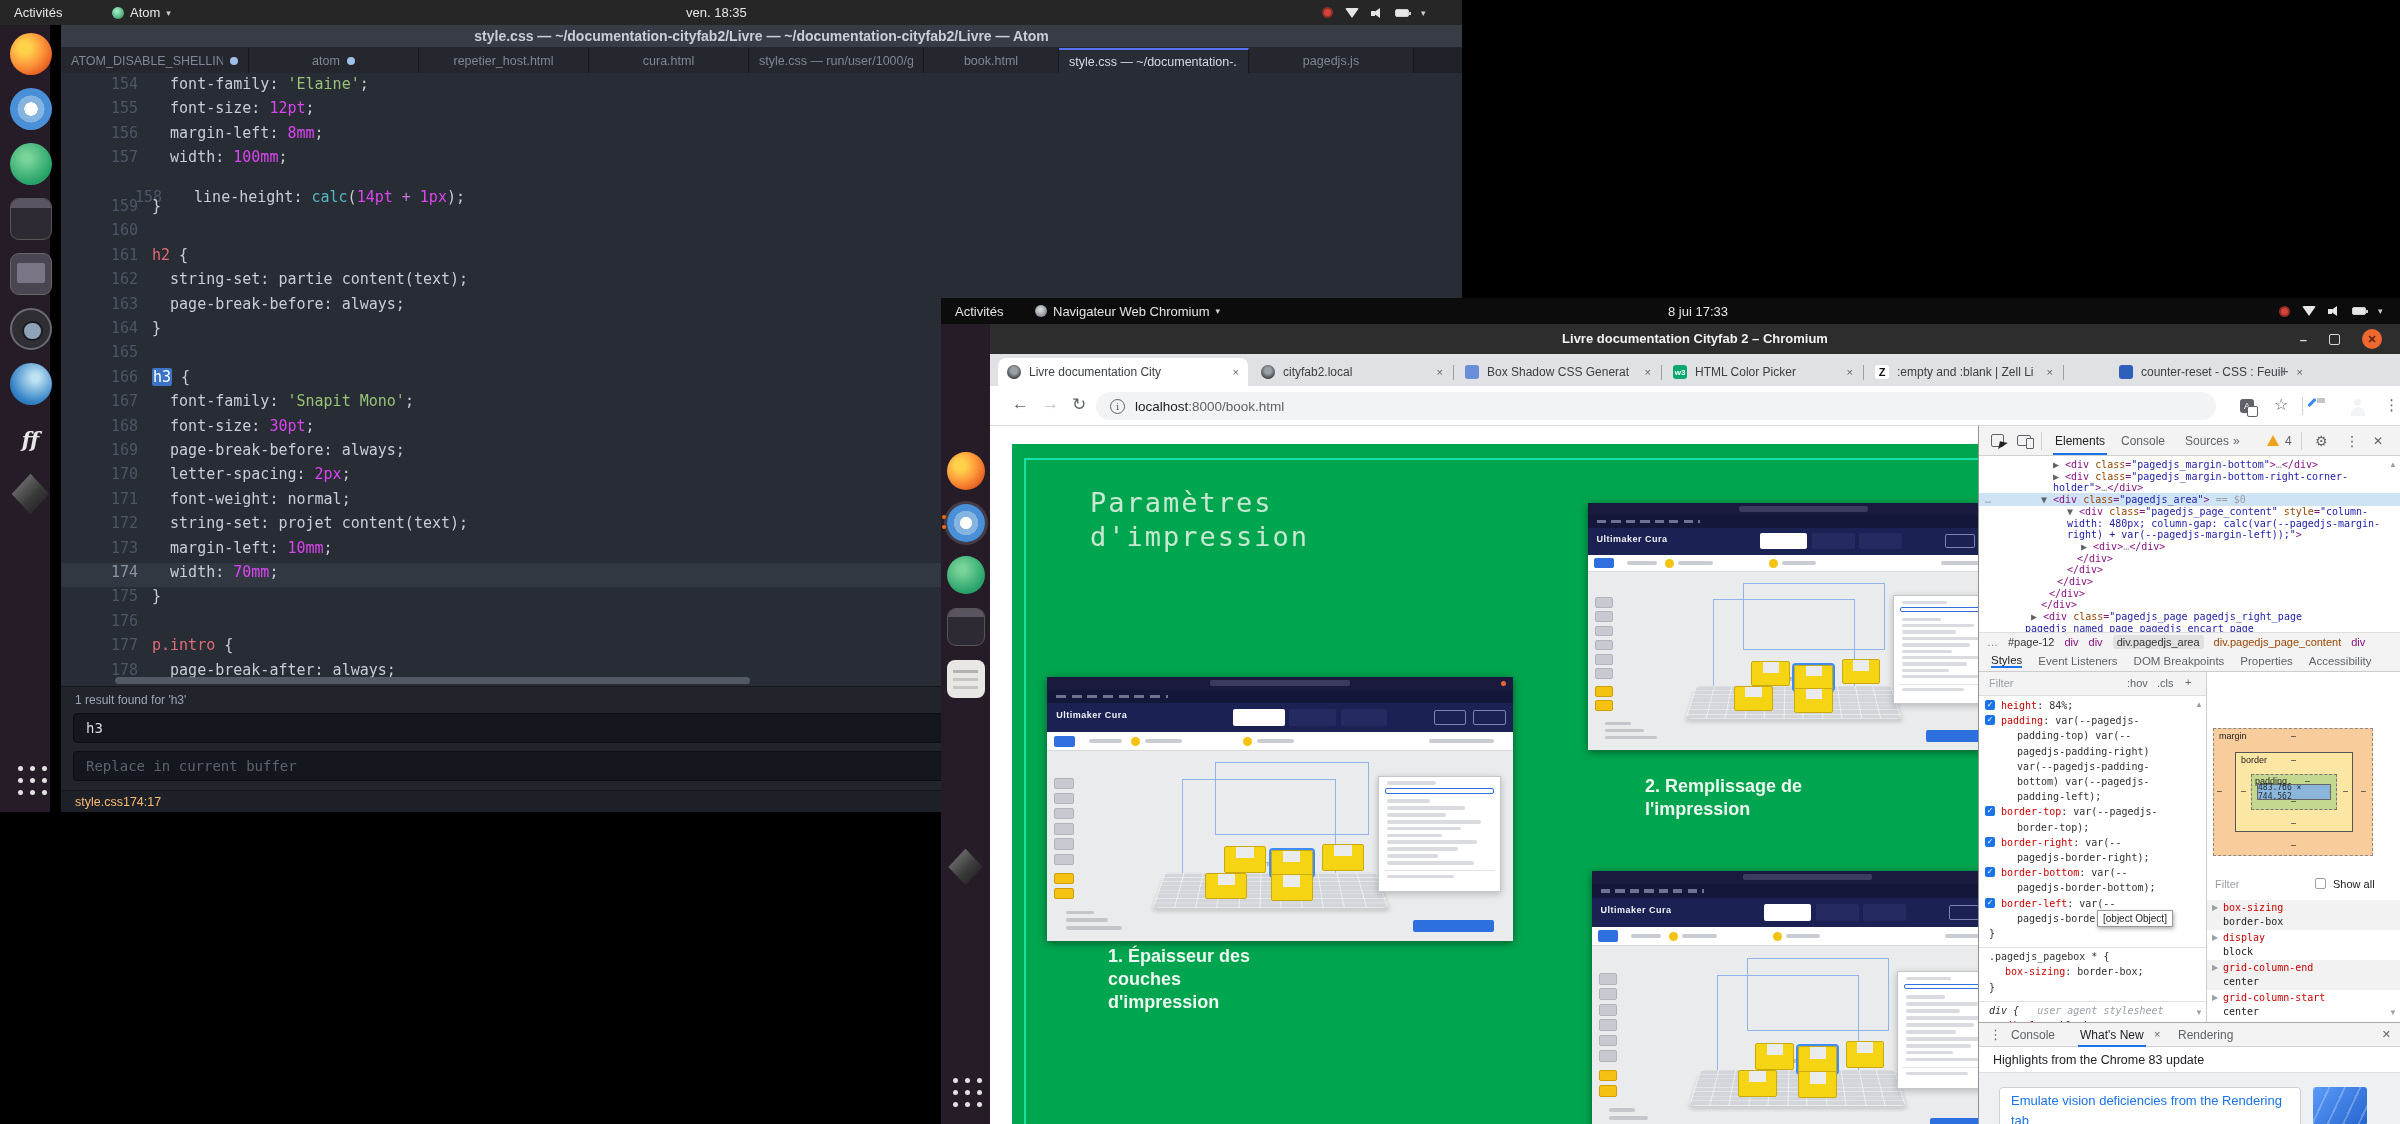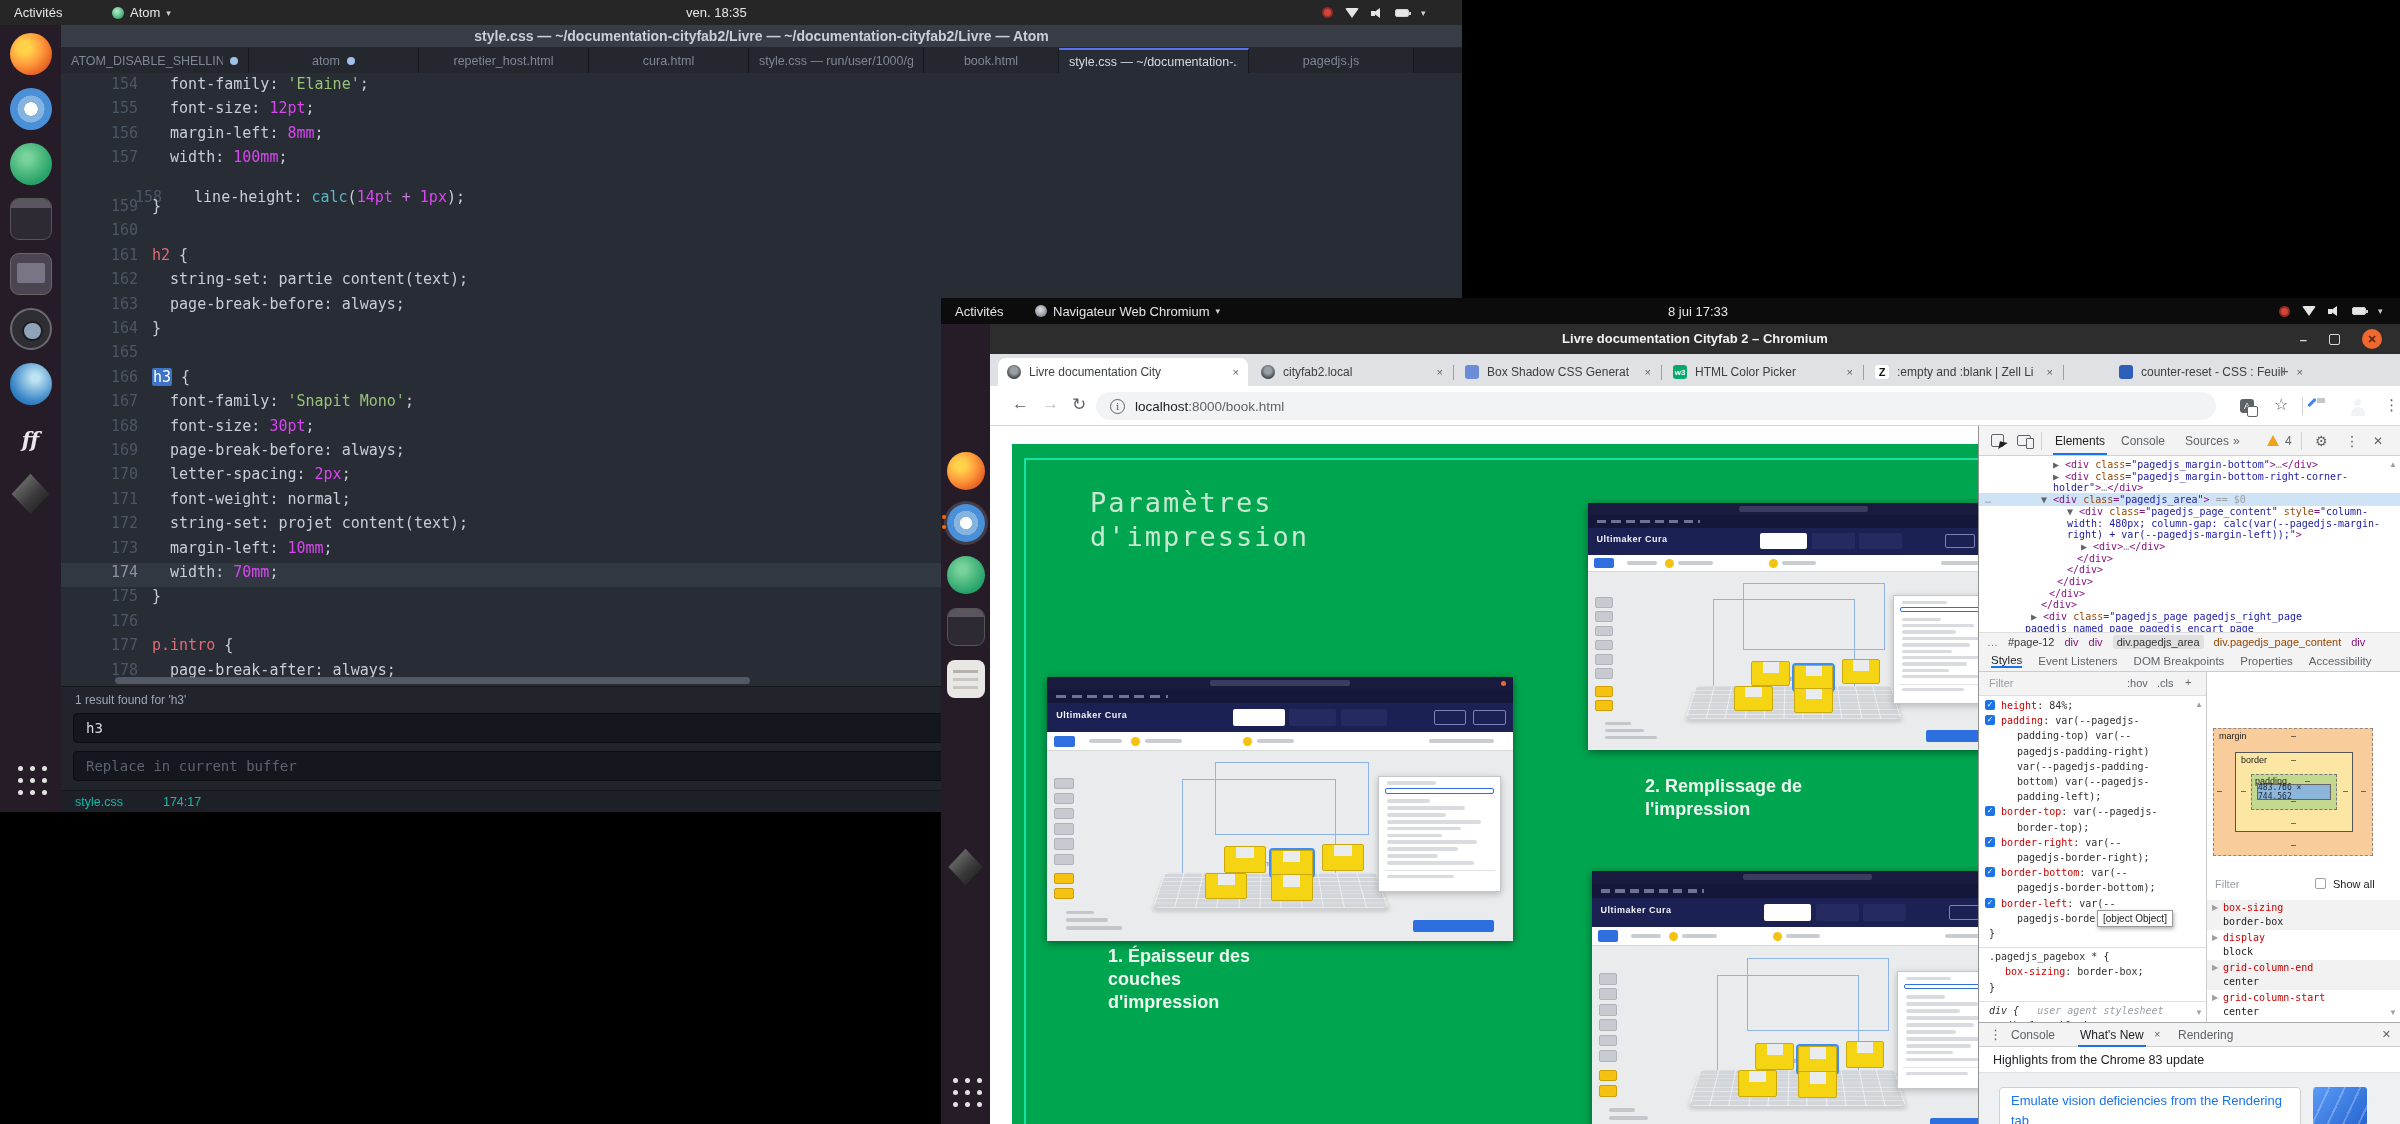--- a/index.html
+++ b/index.html
@@ -60,21 +60,21 @@
   .gut { position:absolute; left:0; width:77px; text-align:right; color:#4d5666; }
   .code-row.current .gut { color:#8a93a3; }
   .ctext { position:absolute; left:91px; color:#c8cdd6; }
   .cw { color:#c8cdd6; } .cn { color:#d946ef; } .cs { color:#98c379; }
   .cf { color:#56b6c2; } .co { color:#c678dd; } .ce { color:#e06c75; }
   .ch { color:#fff; background:#3d74c5; border-radius:2px; padding:0 1px; }
   .hscroll { position:absolute; height:7px; border-radius:4px; background:#5a626e; opacity:.85; }
   .find-panel { background:#21252b; border-top:1px solid #15171b; color:#9da5b4; }
   .find-input { position:absolute; background:#14171d; border:1px solid #0b0d10; border-radius:4px; color:#d7dae0; font-family:"DejaVu Sans Mono", monospace; font-size:14px; display:flex; align-items:center; padding:0 12px; }
   .find-input .ph { color:#5c6370; }
-  .atom-status { background:#1d2127; border-top:1px solid #15171b; color:#14b8a6; font-size:12.5px; display:flex; align-items:center; gap:40px; padding:0 14px; }
+  .atom-status { background:#1d2127; border-top:1px solid #15171b; color:#fdba74; font-size:12.5px; display:flex; align-items:center; padding:0 14px; }
 
   
   .chr-titlebar { background:#2d2d2d; color:#f2f2f2; font-weight:bold; font-size:13px; }
   .chr-controls { position:absolute; display:flex; align-items:center; gap:22px; color:#d9d9d9; font-size:13px; }
   .ctrl-max { width:11px; height:11px; border:1px solid #d9d9d9; border-radius:2px; }
   .ctrl-close { width:20px; height:20px; border-radius:50%; background:#ef6830; color:#5a2410; font-size:11px; display:flex; align-items:center; justify-content:center; }
   .tabstrip { background:#dfe1e5; }
   .chr-tab { position:absolute; top:4px; height:28px; display:flex; align-items:center; gap:8px; padding:0 9px; font-size:12px; color:#3c4043; overflow:hidden; }
   .chr-tab.active { background:#fff; border-radius:8px 8px 0 0; height:28px; }
   .chr-tab .lbl { white-space:nowrap; overflow:hidden; flex:1; }
@@ -212,21 +212,21 @@
       </div>
     <div class="item" style="left:1322px; gap:12px;">
       <span class="rec-icon"></span>
       <span class="wifi-icon"></span>
       <span class="vol-icon"></span>
       <span class="bat-icon"></span>
       <span class="chev">▾</span>
     </div>
   </div>
 
-  <div class="dock" id="dock-left" style="left:0;top:25px;width:61px;height:787px;">
+  <div class="dock" id="dock-left" style="left:0;top:25px;width:50px;height:787px;">
       <div class="dock-icon di-firefox" style="left: 9.5px; top: 8px; width: 42px; height: 42px; font-size: 21px;"></div>
       <div class="dock-icon di-chromium" style="left: 9.5px; top: 63px; width: 42px; height: 42px; font-size: 21px;"></div>
       <div class="dock-icon di-green" style="left: 9.5px; top: 118px; width: 42px; height: 42px; font-size: 21px;"></div>
       <div class="dock-icon di-terminal" style="left: 9.5px; top: 173px; width: 42px; height: 42px; font-size: 21px;"></div>
       <div class="dock-icon di-files" style="left: 9.5px; top: 228px; width: 42px; height: 42px; font-size: 21px;"></div>
       <div class="dock-icon di-camera" style="left: 9.5px; top: 283px; width: 42px; height: 42px; font-size: 21px;"></div>
       <div class="dock-icon di-blueapp" style="left: 9.5px; top: 338px; width: 42px; height: 42px; font-size: 21px;"></div>
       <div class="dock-icon di-fontforge" style="left: 9.5px; top: 393px; width: 42px; height: 42px; font-size: 21px;">ff</div>
       <div class="dock-icon di-inkscape" style="left: 9.5px; top: 448px; width: 42px; height: 42px; font-size: 21px;"></div>
       <div class="dock-icon di-grid" style="left: 11.5px; bottom: 14px; width: 38px; height: 38px;"></div>

